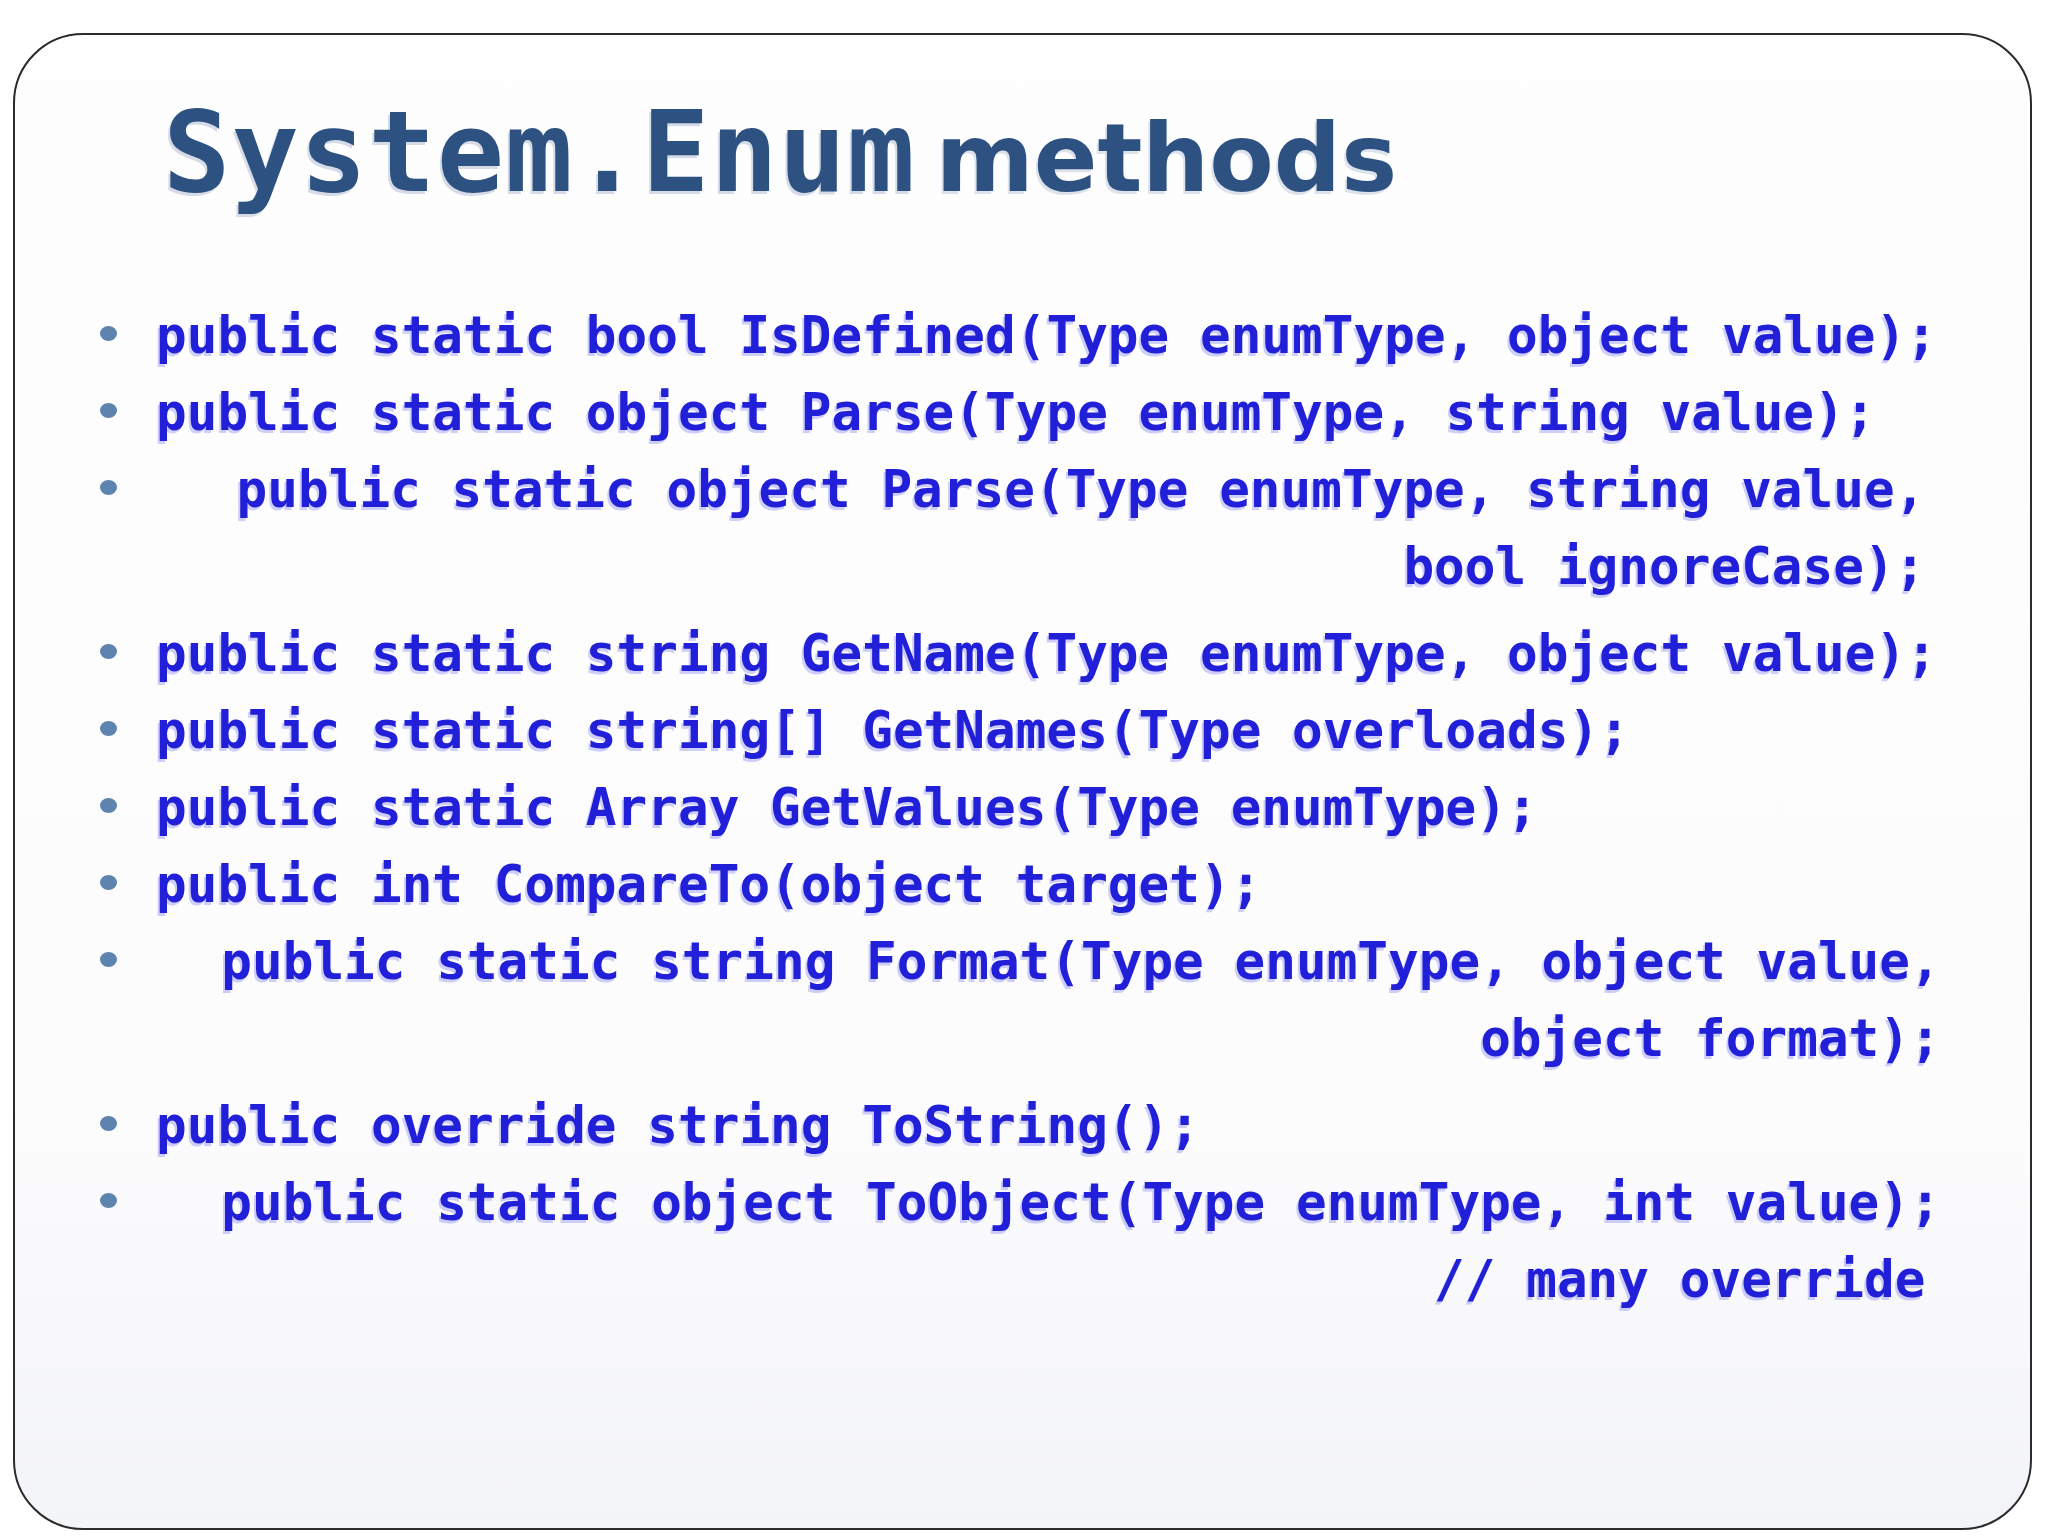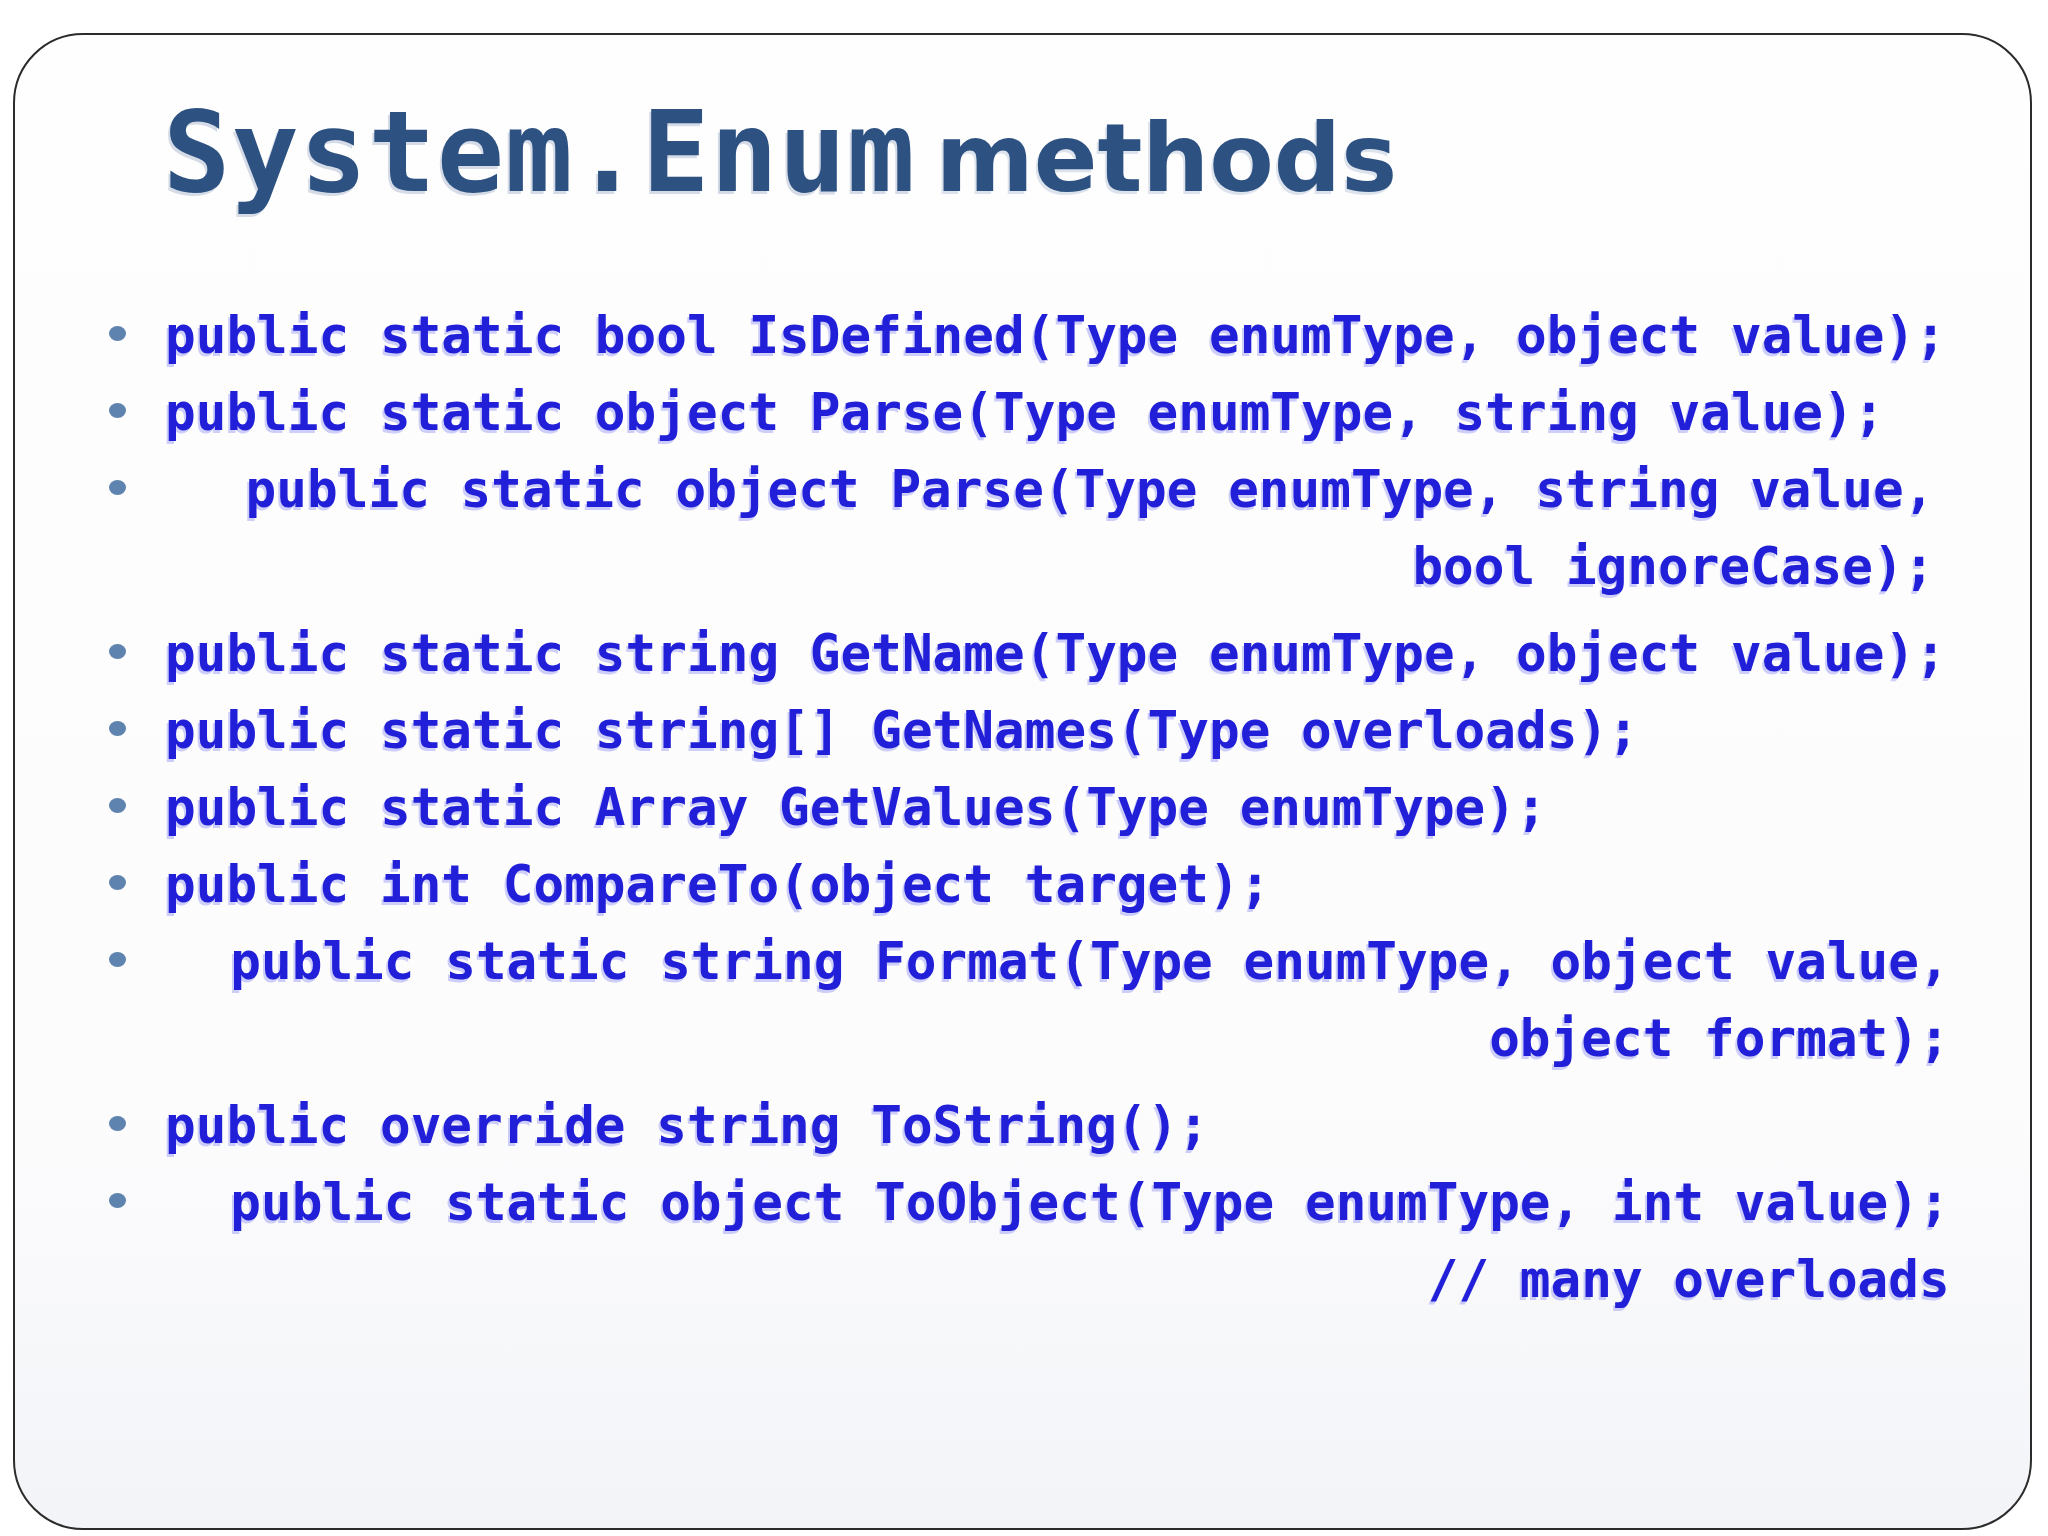--- a/index.html
+++ b/index.html
@@ -40,21 +40,21 @@
   }
   .title .title-sans {
     font-family: "DejaVu Sans", "Liberation Sans", sans-serif;
     font-weight: bold;
     font-size: 94px;
     margin-left: 20px;
     text-shadow: -2px 3px 0 rgba(90, 120, 165, 0.2);
   }
   .content {
     position: absolute;
-    left: 150px;
+    left: 141px;
     top: 262px;
     width: 1850px;
   }
   .item {
     position: relative;
     margin: 0;
   }
   .item.multi {
     margin-bottom: 10px;
     text-align: center;
@@ -135,17 +135,17 @@
     </div>
 
     <div class="item">
       <span class="bullet"></span>
       <div class="line">public override string ToString();</div>
     </div>
 
     <div class="item multi">
       <span class="bullet"></span>
       <div class="line">public static object ToObject(Type enumType, int value);</div>
-      <div class="line ind39">// many overloads</div>
+      <div class="line ind39">// many override</div>
     </div>
 
   </div>
 </div>
 
 </body></html>

